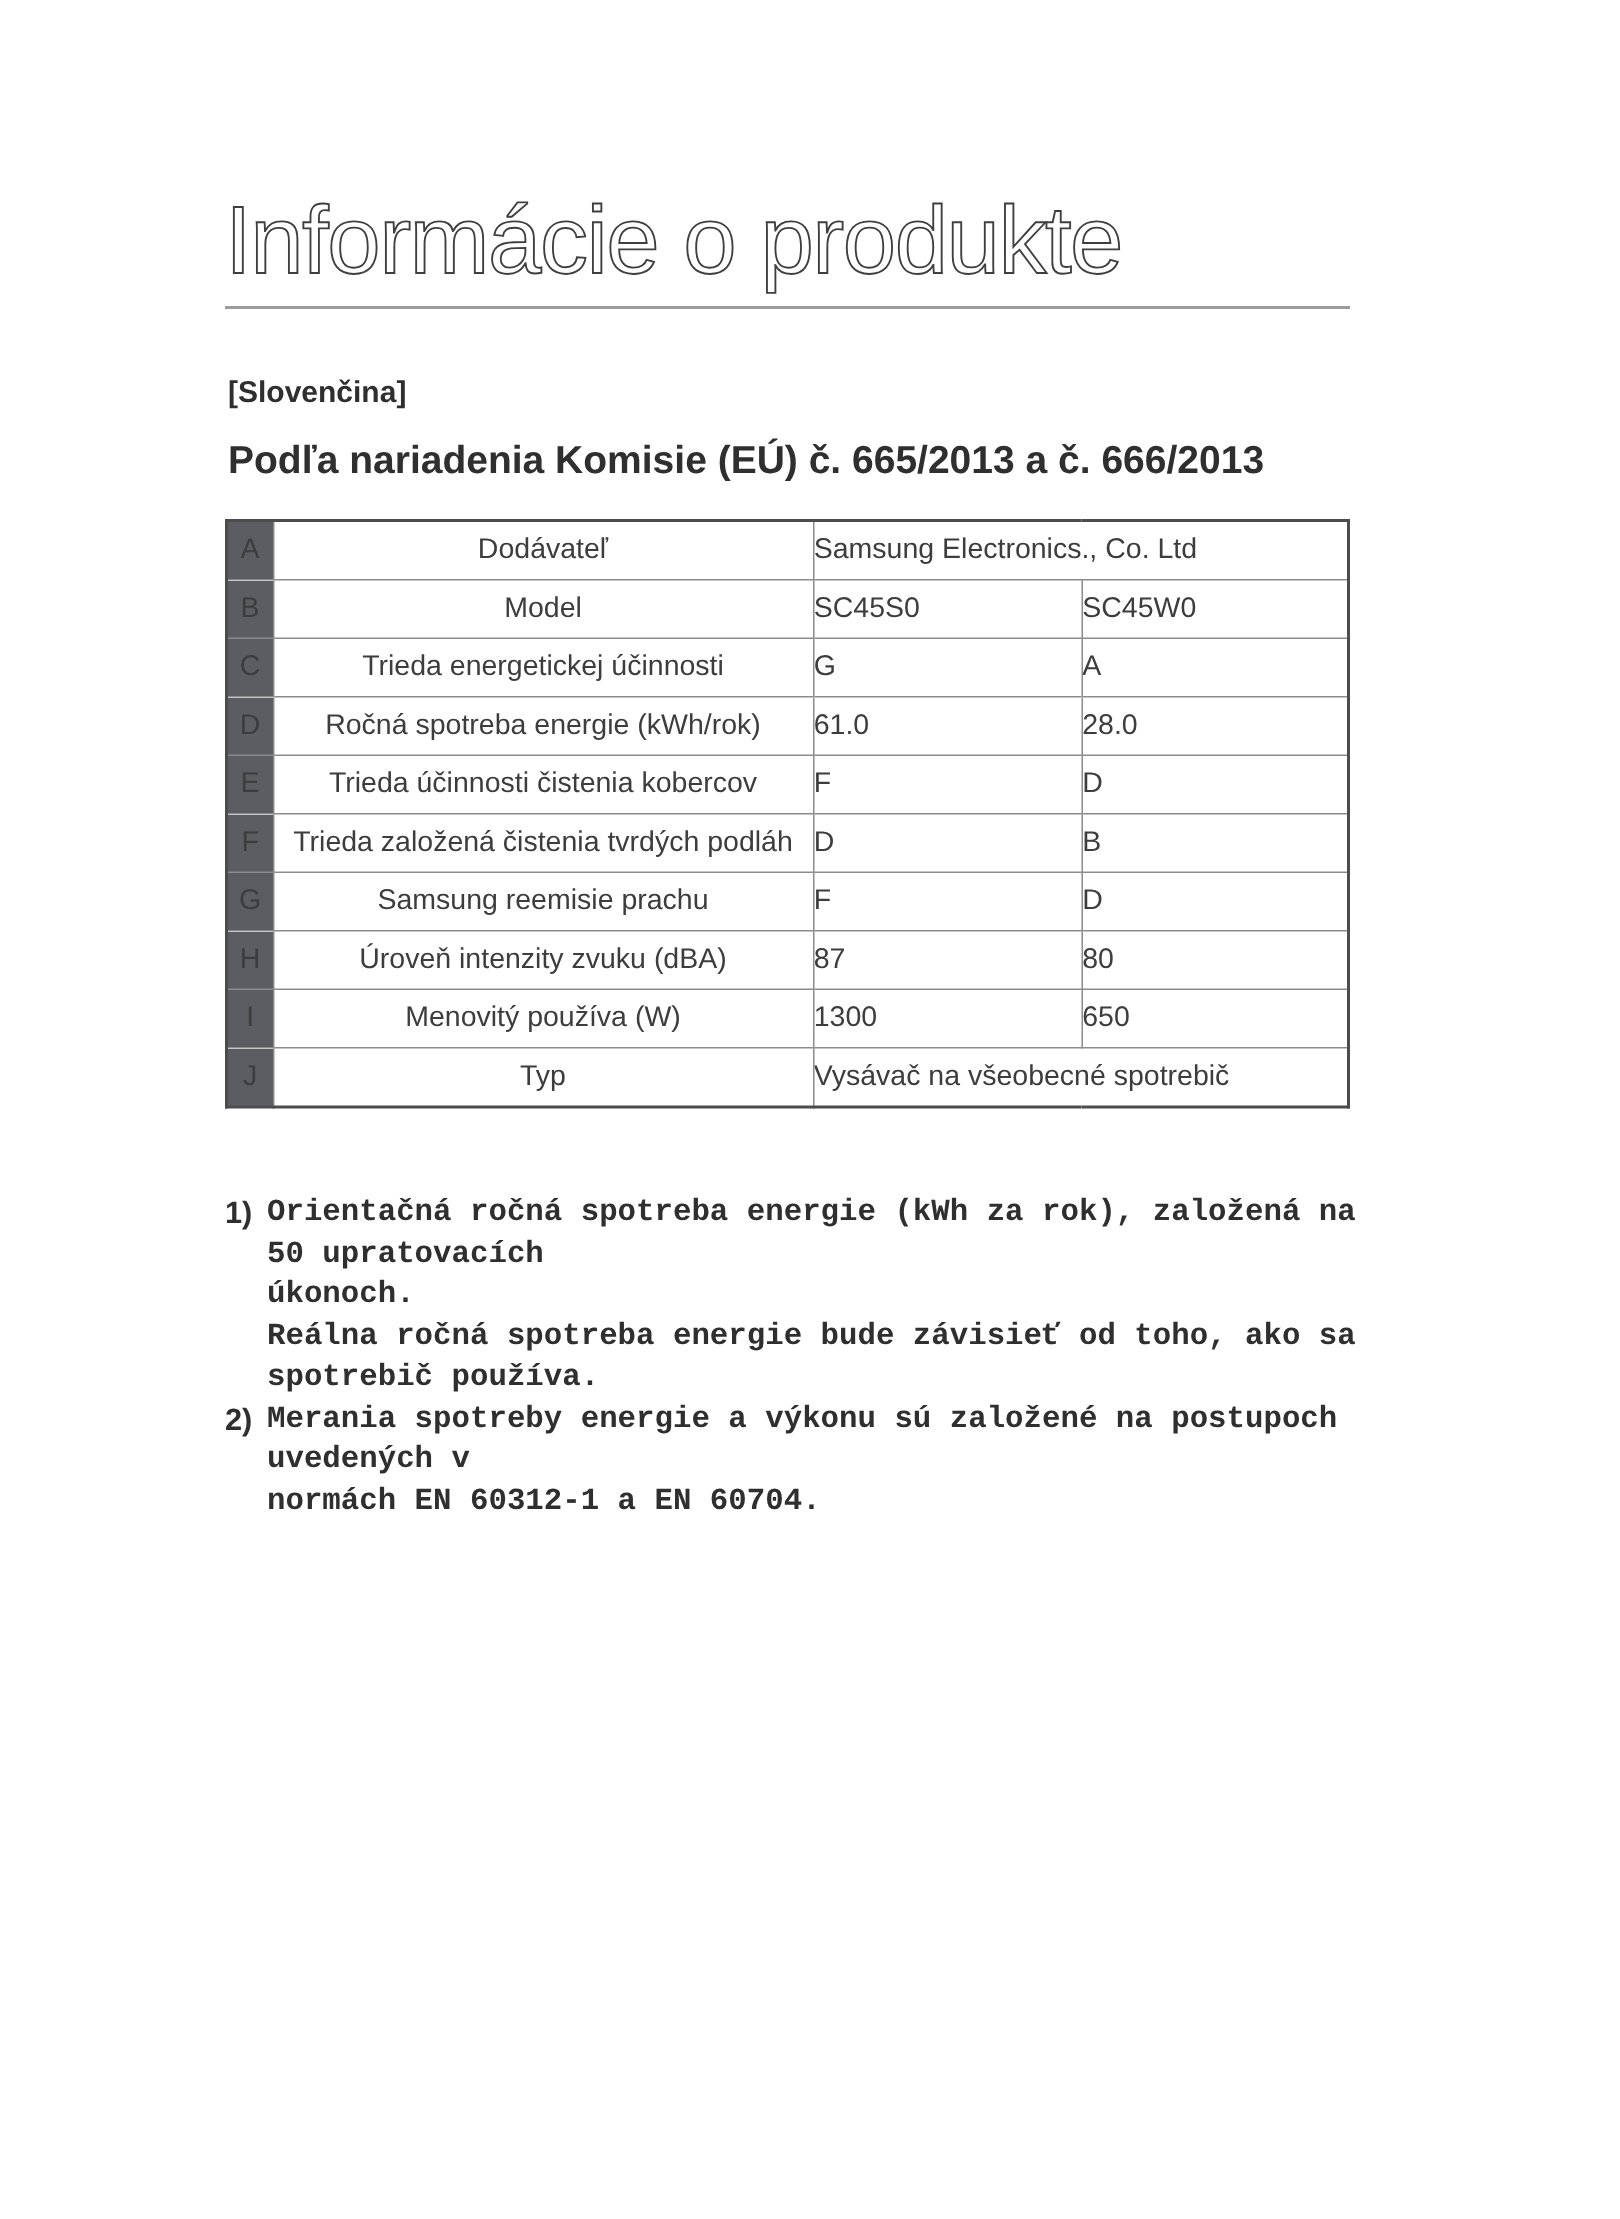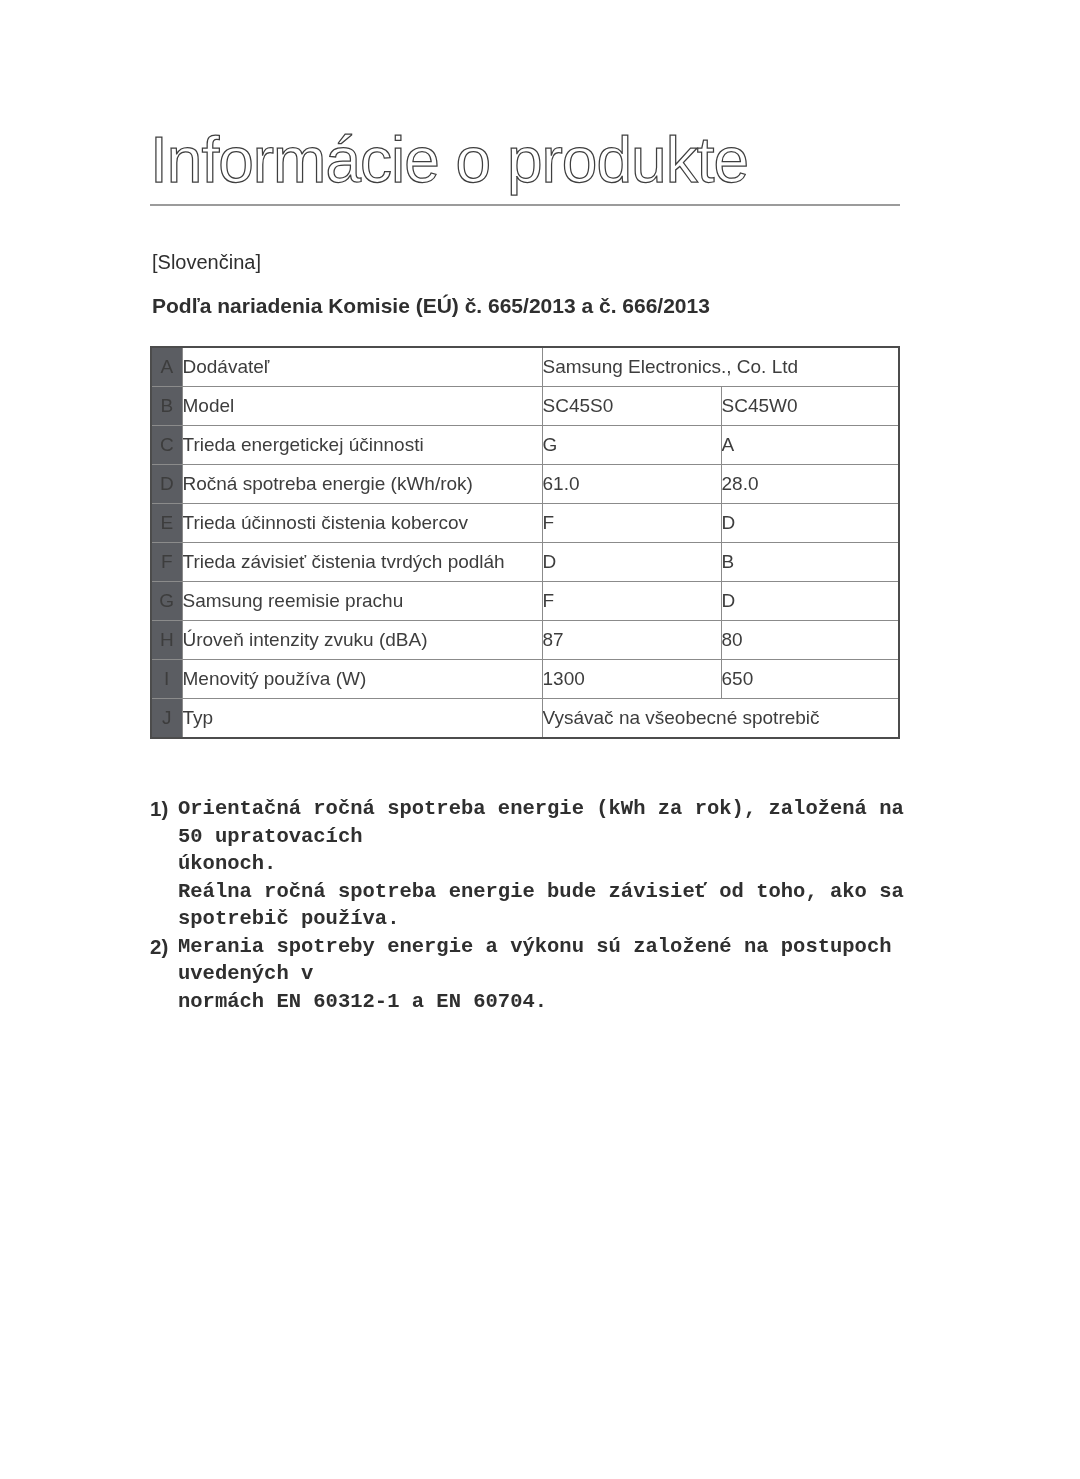--- a/index.html
+++ b/index.html
@@ -34,26 +34,26 @@
     .title{
       color:#ffffff;
       -webkit-text-stroke:1.25px #3f3f3f;
     }
   }
   
   .lang{
     margin:44px 0 0 2px;
     font-size:20px;
     line-height:24px;
-    font-weight:normal;
+    font-weight:bold;
     color:#2f2f2f;
   }
   .reg{
     margin:20px 0 0 2px;
-    font-size:21px;
+    font-size:26px;
     line-height:24px;
     font-weight:bold;
     color:#2f2f2f;
   }
   
   table.spec{
     border-collapse:collapse;
     table-layout:fixed;
     margin-top:28px;
     width:748px;
@@ -72,21 +72,21 @@
   td.badge{
     background:#5b5d62;
     color:#ffffff;
     text-align:center;
     font-size:19px;
     font-weight:400;
     border-color:#9b9c9f;
   }
   td.label{
     padding-left:12px;
-    text-align:left;
+    text-align:center;
   }
   td.value{
   }
   tr.dashed td{
     border-bottom-style:dashed;
     border-bottom-color:#9a9a9a;
   }
   
   .notes{
     margin-top:56px;
@@ -153,21 +153,21 @@
           <td class="value">28.0</td>
         </tr>
         <tr>
           <td class="badge">E</td>
           <td class="label">Trieda účinnosti čistenia kobercov</td>
           <td class="value">F</td>
           <td class="value">D</td>
         </tr>
         <tr>
           <td class="badge">F</td>
-          <td class="label">Trieda závisieť čistenia tvrdých podláh</td>
+          <td class="label">Trieda založená čistenia tvrdých podláh</td>
           <td class="value">D</td>
           <td class="value">B</td>
         </tr>
         <tr>
           <td class="badge">G</td>
           <td class="label">Samsung reemisie prachu</td>
           <td class="value">F</td>
           <td class="value">D</td>
         </tr>
         <tr>

